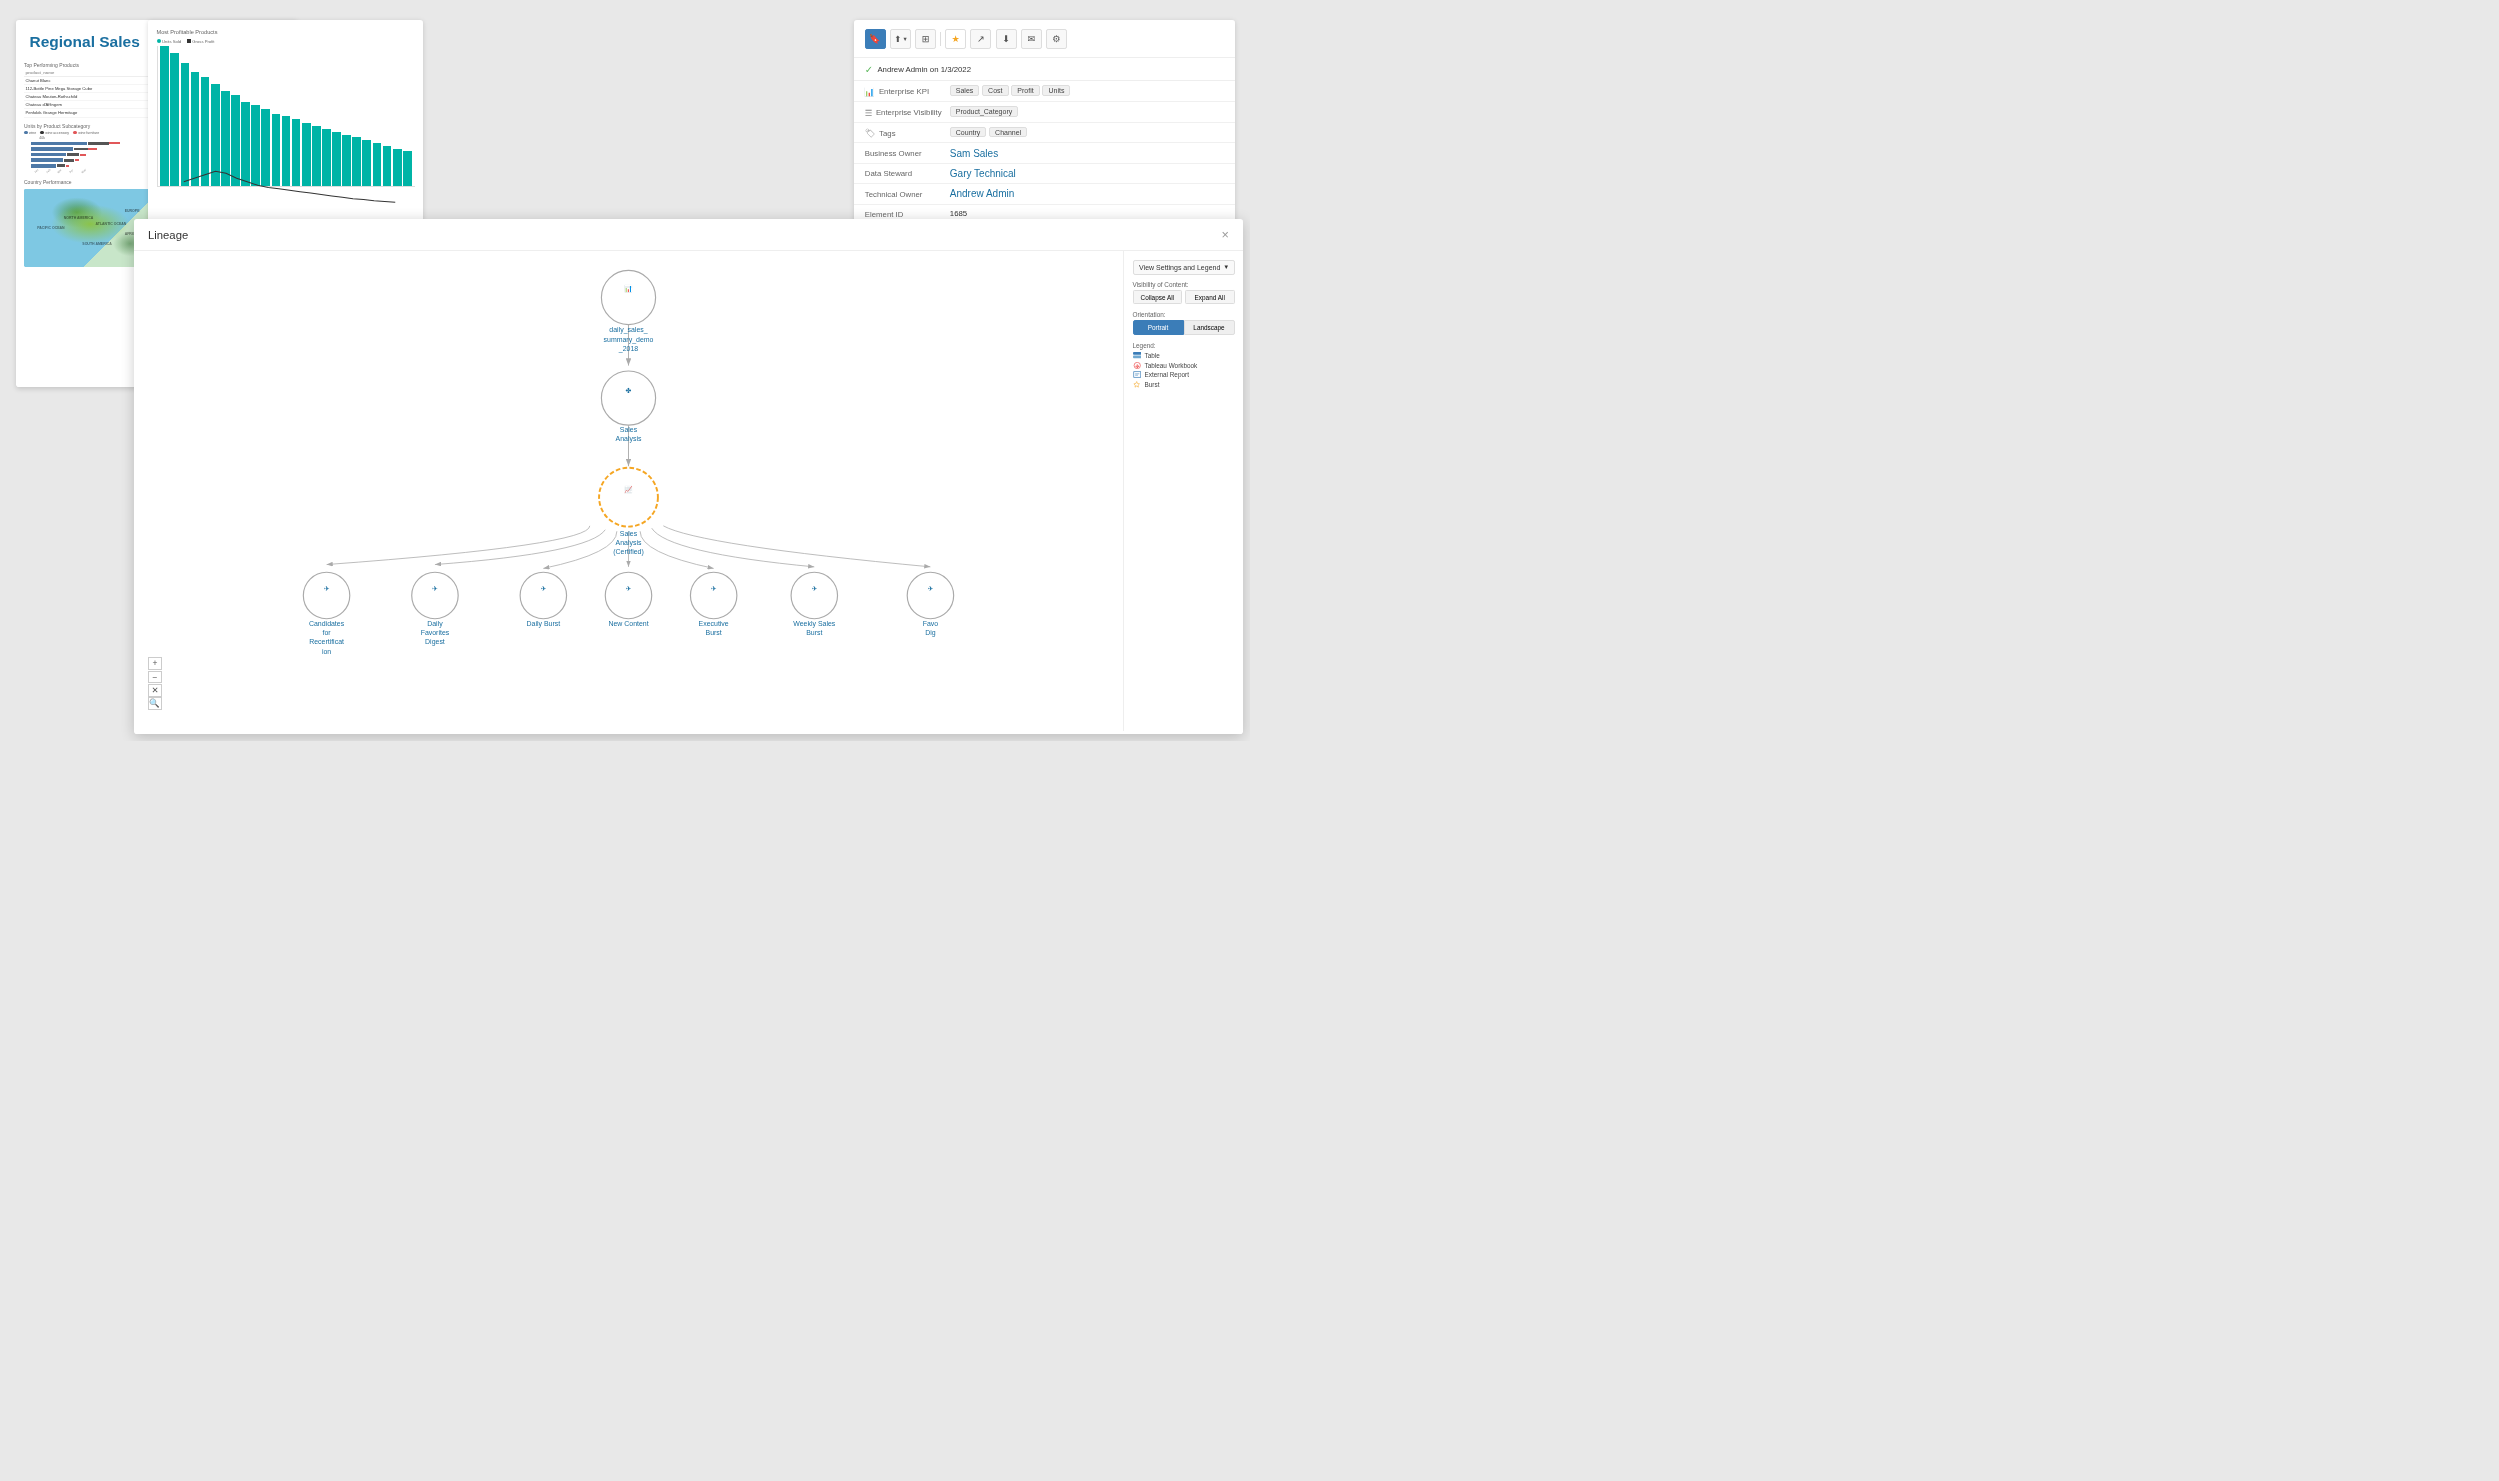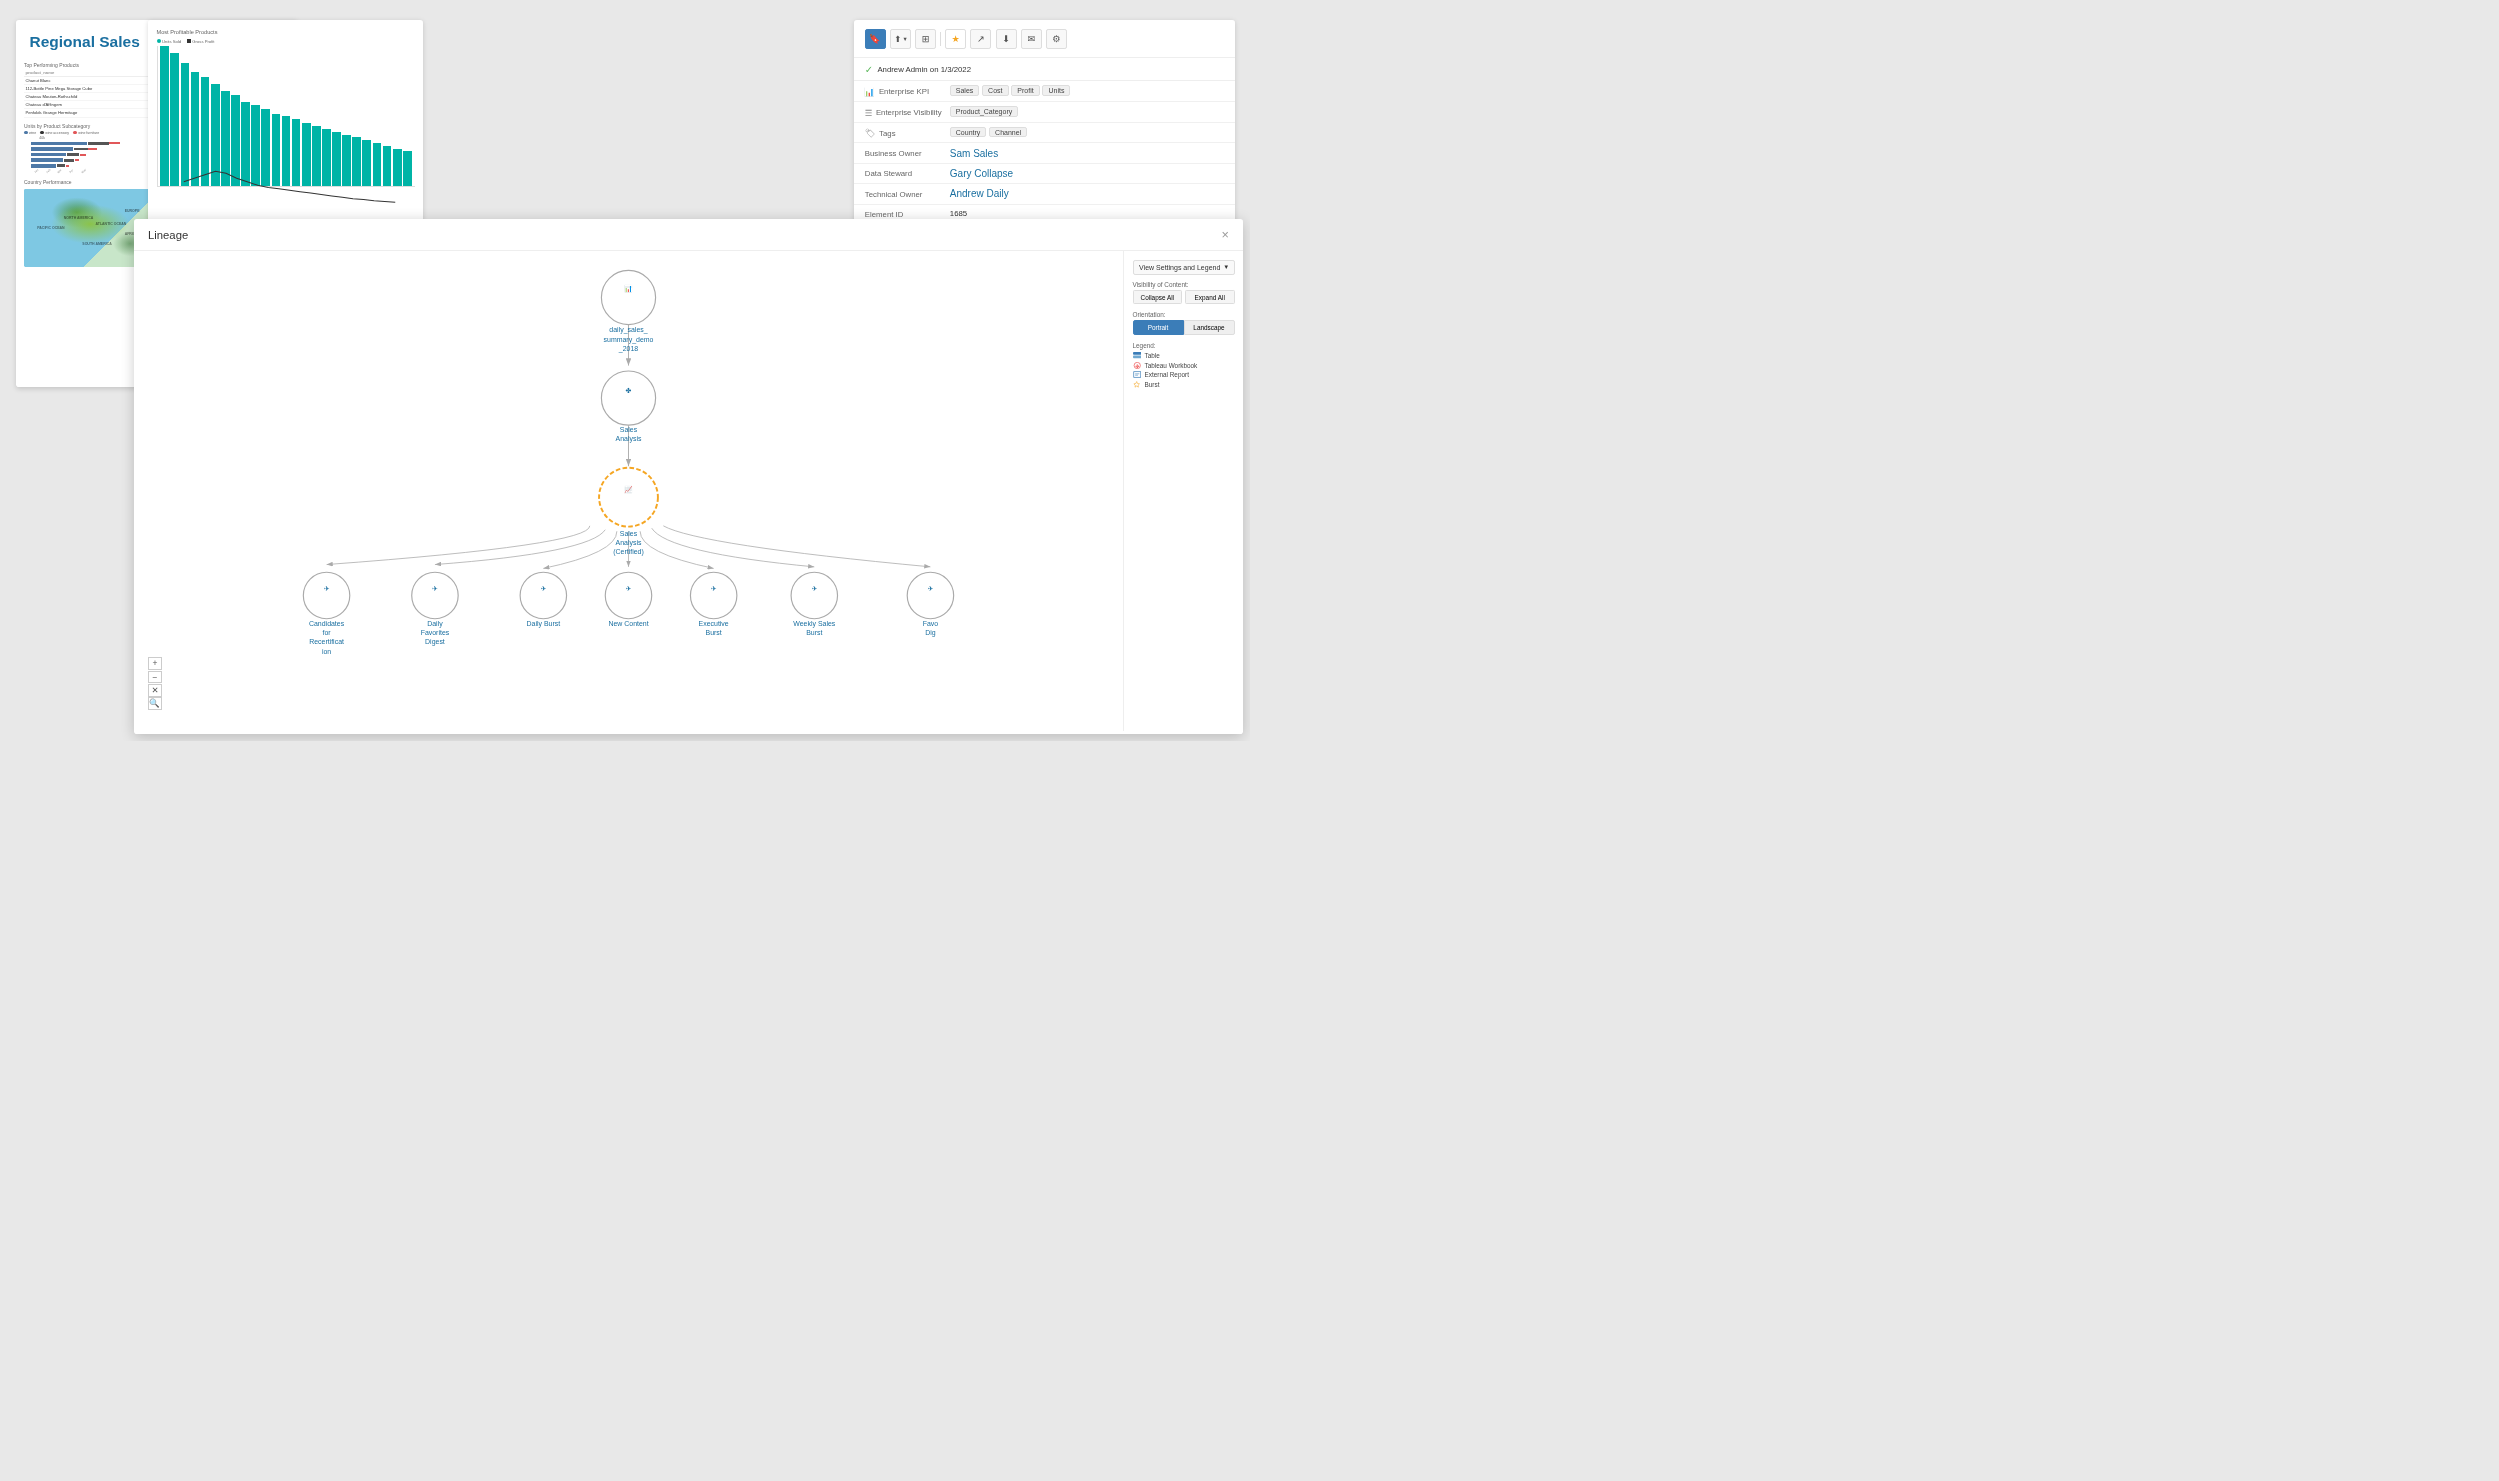--- a/index.html
+++ b/index.html
@@ -646,30 +646,30 @@
     <div class="info-row-value">
       <span class="link-text">Sam Sales</span>
     </div>
   </div>
 
   <div class="info-row">
     <div class="info-row-label">
       <span>Data Steward</span>
     </div>
     <div class="info-row-value">
-      <span class="link-text">Gary Collapse</span>
+      <span class="link-text">Gary Technical</span>
     </div>
   </div>
 
   <div class="info-row">
     <div class="info-row-label">
       <span>Technical Owner</span>
     </div>
     <div class="info-row-value">
-      <span class="link-text">Andrew Daily</span>
+      <span class="link-text">Andrew Admin</span>
     </div>
   </div>
 
   <div class="info-row">
     <div class="info-row-label">
       <span>Element ID</span>
     </div>
     <div class="info-row-value">
       <span>1685</span>
     </div>

